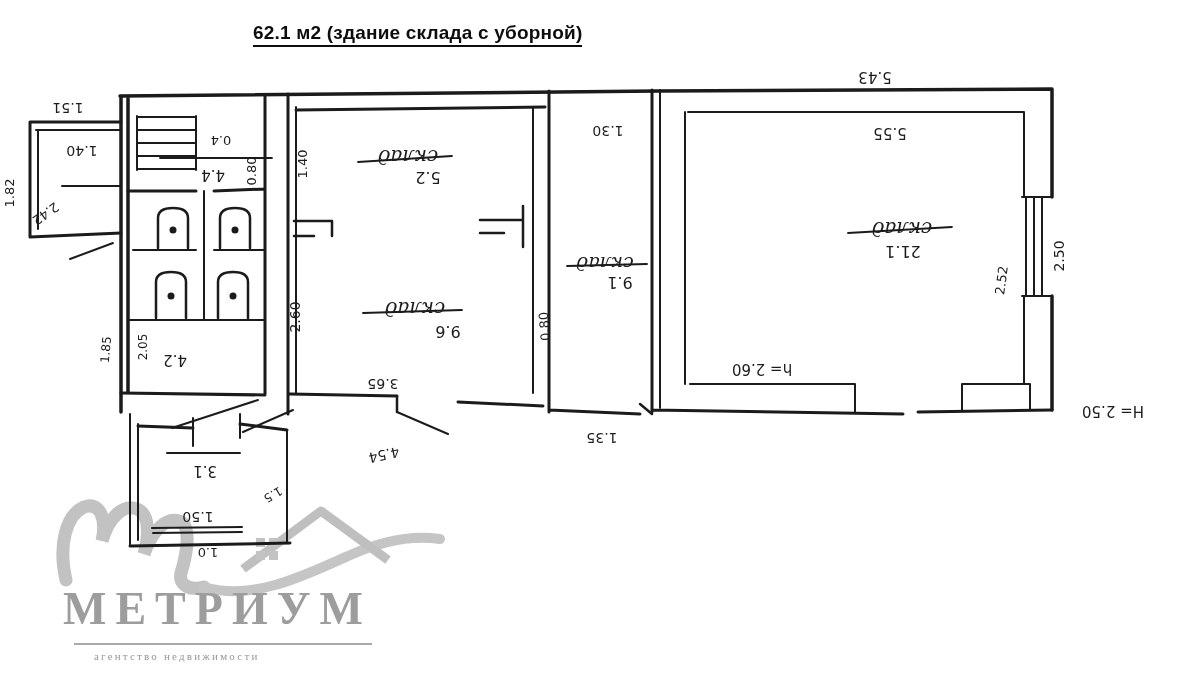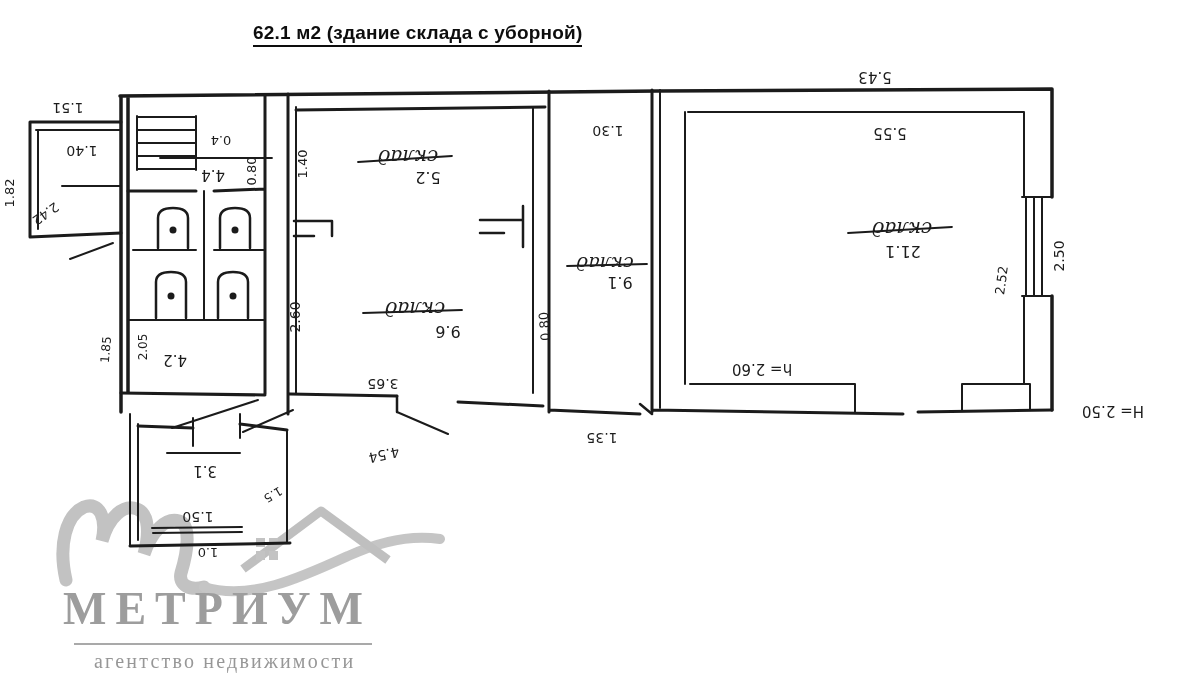--- a/index.html
+++ b/index.html
@@ -5,21 +5,21 @@
   html,body{margin:0;padding:0;background:#ffffff;}
   #canvas{position:relative;width:1164px;height:691px;background:#ffffff;overflow:hidden;
           font-family:"Liberation Sans",sans-serif;}
   #title{position:absolute;left:253px;top:22px;font-weight:bold;font-size:19px;color:#0d0d0d;
          border-bottom:2.5px solid #0d0d0d;padding-bottom:1px;letter-spacing:0.2px;}
   #plan-svg{position:absolute;left:0;top:0;}
   .wm-brand{position:absolute;left:63px;top:582px;font-family:"Liberation Serif",serif;
             font-weight:bold;font-size:46px;color:#9d9d9d;letter-spacing:9px;}
   .wm-rule{position:absolute;left:74px;top:643px;width:298px;height:2px;background:#a9a9a9;}
   .wm-tagline{position:absolute;left:94px;top:650px;font-family:"Liberation Serif",serif;
-              font-size:20px;color:#979797;letter-spacing:2.2px;}
+              font-size:11px;color:#979797;letter-spacing:2.2px;}
   text{fill:#1c1c1c;}
   .scr{font-family:"DejaVu Serif",serif;font-style:italic;}
   .num{font-family:"DejaVu Sans",sans-serif;}
 </style>
 </head>
 <body>
 
 <div id="canvas">
 
   <div id="title">62.1 м2 (здание склада с уборной)</div>

